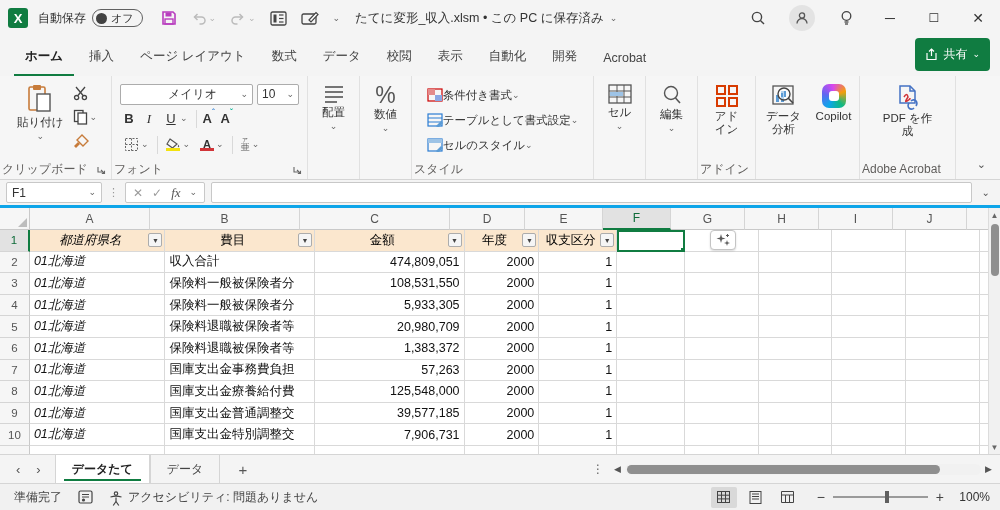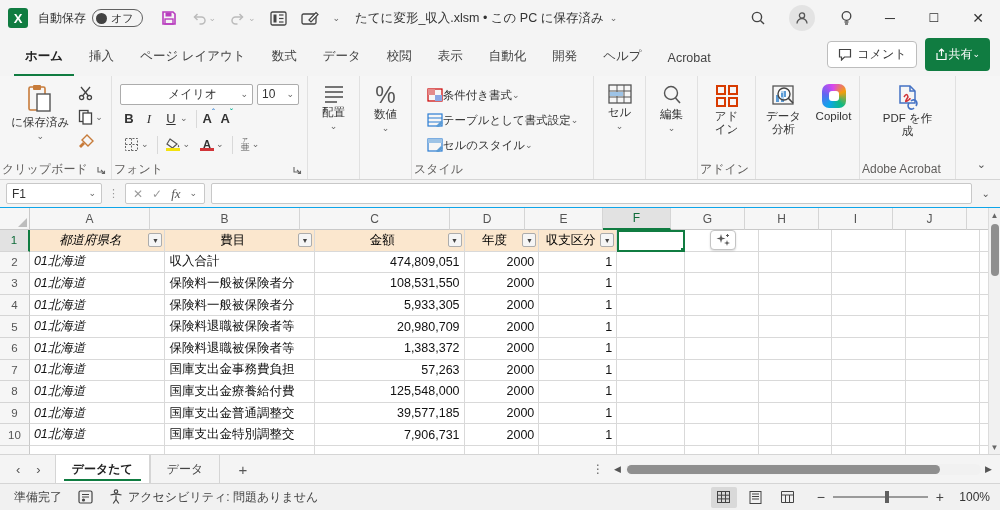--- a/index.html
+++ b/index.html
@@ -24,21 +24,21 @@
 .acct { width:26px; height:26px; border-radius:50%; background:#E3E3E3; display:flex; align-items:center; justify-content:center; }
 .win-glyph { font-size:14px; color:#333; }
 
 
 .tabrow { height:40px; display:flex; align-items:flex-end; background:#F4F4F4; padding:0 10px 0 14px; }
 .rtabs { display:flex; align-items:flex-end; gap:4px; }
 .rtab { padding:7px 11px 9px; font-size:12.5px; color:#444; border-bottom:2.5px solid transparent; white-space:nowrap; }
 .rtab.active { color:#222; font-weight:bold; border-bottom:2.5px solid #107C41; }
 .tabrow-right { margin-left:auto; display:flex; align-items:center; gap:8px; padding-bottom:5px; }
 .btn-comment { display:flex; align-items:center; gap:5px; border:1px solid #BDBDBD; background:#fff; border-radius:4px; padding:4px 10px; font-size:12px; color:#333; }
-.btn-share { display:flex; align-items:center; background:#107C41; color:#fff; border-radius:4px; padding:8px 10px; font-size:12px; }
+.btn-share { display:flex; align-items:center; gap:5px; background:#107C41; color:#fff; border-radius:4px; padding:8px 10px; font-size:12px; }
 .btn-share .chev { color:#fff; }
 
 
 .ribbon { height:104px; background:#F6F6F6; border-bottom:1px solid #D5D5D5; display:flex; }
 .grp { display:flex; flex-direction:column; border-right:1px solid #E1E1E1; position:relative; padding:4px 2px 0; }
 .grp-body { flex:1; display:flex; align-items:flex-start; justify-content:center; gap:2px; }
 .grp-label { height:19px; font-size:12px; color:#605E5C; text-align:left; line-height:18px; position:relative; }
 .launcher { position:absolute; right:3px; bottom:4px; }
 .bigbtn { display:flex; flex-direction:column; align-items:center; justify-content:flex-start; padding:4px 5px; font-size:11.5px; color:#333; gap:2px; text-align:center; line-height:1.15; }
 .bigbtn .chev { margin-top:1px; }
@@ -52,21 +52,21 @@
 .b { font-weight:bold; } .i { font-style:italic; font-family:"Liberation Serif",serif; } .u { text-decoration:underline; }
 .a-sz { font-size:13px; font-weight:bold; color:#333; position:relative; }
 .a-sz sup { font-size:8px; position:relative; top:-4px; }
 .fillbar { display:inline-block; width:14px; height:3px; margin-top:-1px; }
 .stylebtn { display:flex; align-items:center; gap:0; height:24px; font-size:11.5px; color:#333; padding:0 4px; }
 .styles-col { display:flex; flex-direction:column; justify-content:center; gap:1px; }
 .collapse-chev { position:absolute; right:14px; bottom:8px; font-size:11px; color:#555; }
 .grp-last { border-right:none; flex:1; }
 
 
-.formulabar { height:28px; background:#F4F4F4; display:flex; align-items:center; padding:3px 6px; gap:6px; border-bottom:1px solid #0ea5e9; }
+.formulabar { height:28px; background:#F4F4F4; display:flex; align-items:center; padding:3px 6px; gap:6px; border-bottom:3px solid #0ea5e9; }
 .namebox { width:96px; height:21px; background:#fff; border:1px solid #C8C8C8; border-radius:2px; display:flex; align-items:center; justify-content:space-between; padding:0 5px; font-size:12px; }
 .fdots { color:#999; font-size:11px; letter-spacing:0; }
 .fbtns { display:flex; align-items:center; gap:9px; background:#fff; border:1px solid #C8C8C8; border-radius:2px; height:21px; padding:0 7px; color:#9b9b9b; font-size:12px; }
 .fx { font-family:"Liberation Serif",serif; font-style:italic; color:#555; font-size:13px; }
 .finput { flex:1; height:21px; background:#fff; border:1px solid #C8C8C8; border-radius:2px; }
 .fexpand { color:#555; font-size:10px; padding:0 4px; }
 
 
 .gridwrap { flex:1; position:relative; background:#fff; overflow:hidden; }
 .gridinner { position:absolute; left:0; top:0; right:12px; bottom:0; overflow:hidden; }
@@ -225,30 +225,23 @@
     <div class="rtabs">
         <div class="rtab active">ホーム</div>
         <div class="rtab">挿入</div>
         <div class="rtab">ページ レイアウト</div>
         <div class="rtab">数式</div>
         <div class="rtab">データ</div>
         <div class="rtab">校閲</div>
         <div class="rtab">表示</div>
         <div class="rtab">自動化</div>
         <div class="rtab">開発</div>
-        <div class="rtab">ヘルプ</div>
         <div class="rtab">Acrobat</div>
     </div>
     <div class="tabrow-right">
-      <div class="btn-comment">
-        <svg width="14" height="13" viewBox="0 0 14 13">
-            <path d="M1.5 1.5 h11 v7.5 h-6 l-3 3 v-3 h-2 z" fill="none" stroke="#444" stroke-width="1.2"></path>
-          </svg>
-        <span>コメント</span>
-      </div>
       <div class="btn-share">
         <svg width="13" height="13" viewBox="0 0 13 13">
             <path d="M2 5 v6.5 h9 V5" fill="none" stroke="#fff" stroke-width="1.2"></path>
             <path d="M6.5 8 V1.5 M4 3.5 L6.5 1 L9 3.5" fill="none" stroke="#fff" stroke-width="1.2"></path>
           </svg>
         <span>共有</span>
           <span class="chev">⌄</span>
       </div>
     </div>
   </div>
@@ -256,21 +249,21 @@
   <div class="ribbon">
 
     <div class="grp" style="width:112px;">
       <div class="grp-body">
         <div class="bigbtn">
           <svg width="26" height="30" viewBox="0 0 26 30">
               <rect x="2" y="3" width="16" height="23" rx="1.5" fill="none" stroke="#C77B3A" stroke-width="1.6"></rect>
               <rect x="6" y="1" width="8" height="5" rx="1" fill="#C77B3A"></rect>
               <rect x="10" y="10" width="13" height="17" fill="#fff" stroke="#555" stroke-width="1.4"></rect>
             </svg>
-          <span>に保存済み</span>
+          <span>貼り付け</span>
             <span class="chev">⌄</span>
         </div>
         <div class="minicol">
           <span class="smallbtn">
             <svg width="15" height="15" viewBox="0 0 15 15">
                 <line x1="3" y1="1" x2="10.5" y2="10" stroke="#444" stroke-width="1.3"></line>
                 <line x1="12" y1="1" x2="4.5" y2="10" stroke="#444" stroke-width="1.3"></line>
                 <circle cx="3.6" cy="11.6" r="2.1" fill="none" stroke="#444" stroke-width="1.3"></circle>
                 <circle cx="11.4" cy="11.6" r="2.1" fill="none" stroke="#444" stroke-width="1.3"></circle>
               </svg>
@@ -777,21 +770,21 @@
     <div class="sb-left">
       <span>準備完了</span>
       <span>
         <svg width="15" height="14" viewBox="0 0 15 14">
             <rect x="1" y="1" width="13" height="12" rx="1.5" fill="none" stroke="#444" stroke-width="1.2"></rect>
             <line x1="4" y1="4.5" x2="11" y2="4.5" stroke="#444"></line>
             <line x1="4" y1="7" x2="11" y2="7" stroke="#444"></line>
             <circle cx="5.5" cy="10" r="1.6" fill="#444"></circle>
           </svg>
       </span>
-      <span style="display:flex;align-items:flex-start;gap:5px;">
+      <span style="display:flex;align-items:flex-end;gap:5px;">
         <svg width="14" height="15" viewBox="0 0 14 15">
             <circle cx="7" cy="2.6" r="1.7" fill="none" stroke="#444" stroke-width="1.2"></circle>
             <path d="M1.5 6 q5.5 -1.6 11 0 M7 6.5 v4 M7 10.5 l-2.8 4 M7 10.5 l2.8 4" fill="none" stroke="#444" stroke-width="1.2"></path>
           </svg>
         <span>アクセシビリティ: 問題ありません</span>
       </span>
     </div>
     <div class="sb-right">
       <span class="viewbtn active">
         <svg width="13" height="12" viewBox="0 0 13 12">

